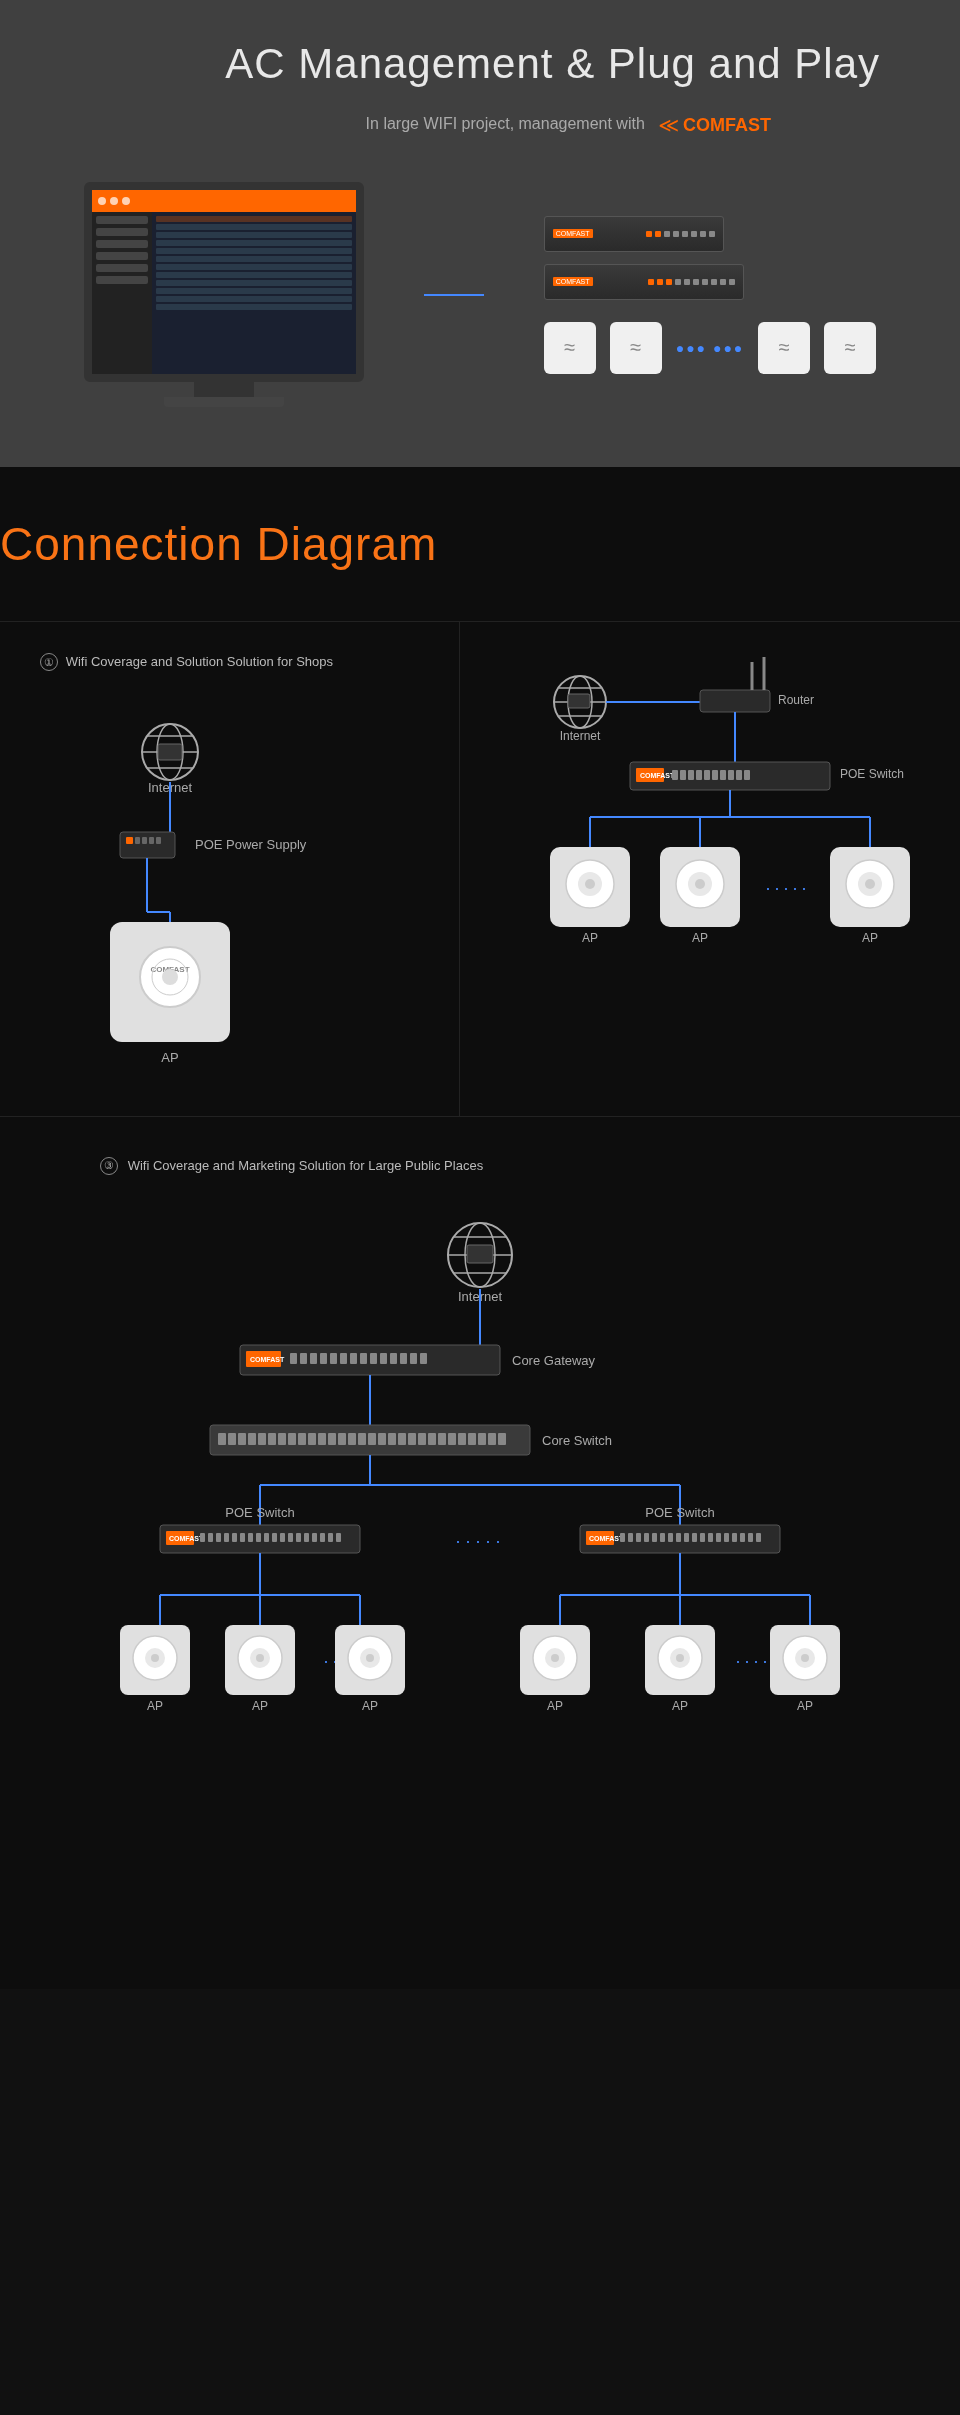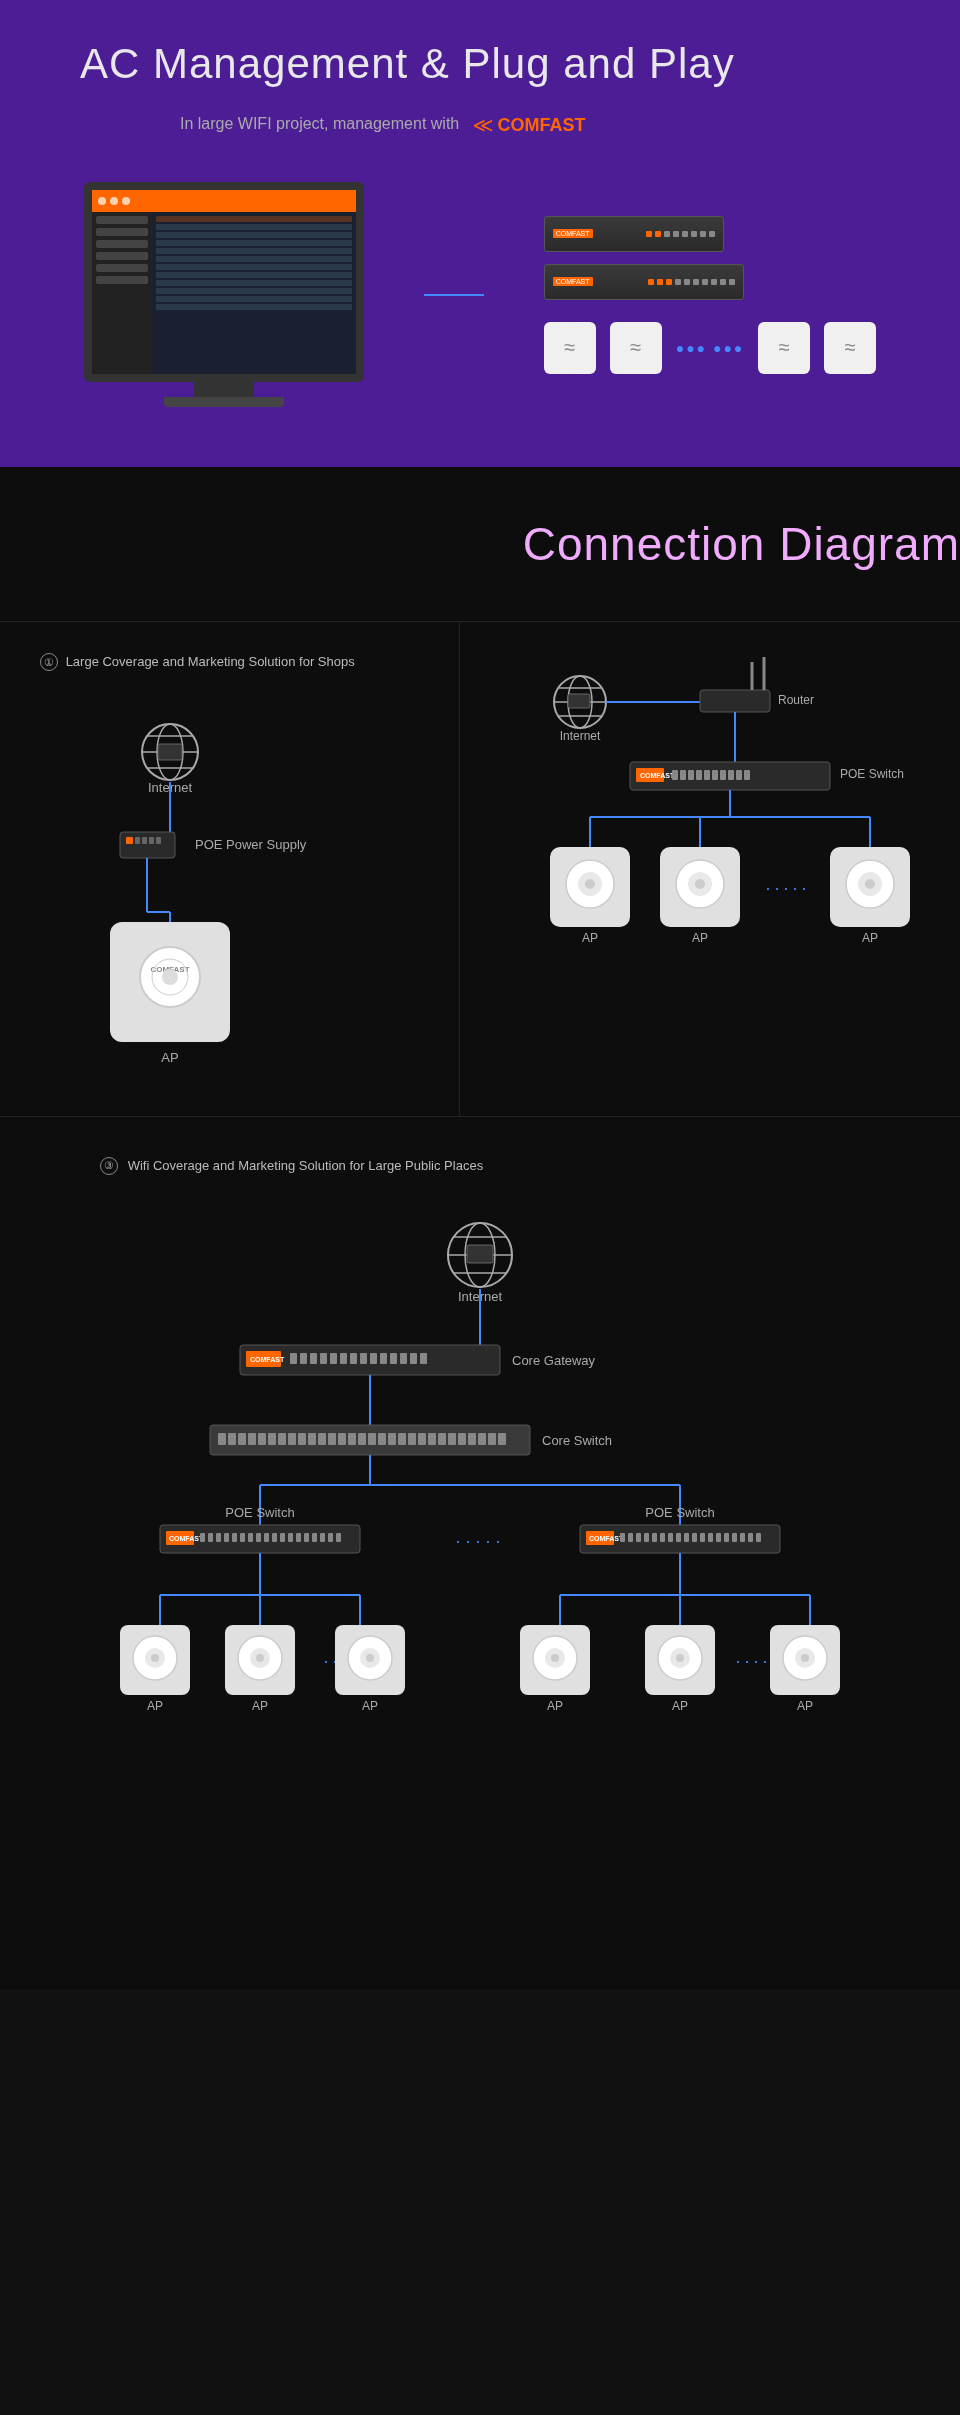--- a/index.html
+++ b/index.html
@@ -7,23 +7,23 @@
       background: #111;
       color: #ccc;
       font-family: Arial, sans-serif;
       width: 960px;
       min-height: 2415px;
       overflow-x: hidden;
     }
 
     
     .section-ac {
-      background: #4c1d95;
+      background: #404040;
       padding: 40px 80px 60px;
-      text-align: left;
+      text-align: right;
     }
     .section-ac h1 {
       color: #e8e8e8;
       font-size: 42px;
       font-weight: 300;
       margin-bottom: 20px;
       letter-spacing: 1px;
     }
     .section-ac p {
       color: #aaa;
@@ -194,22 +194,22 @@
       width: 60px; height: 2px;
       background: #4488ff;
     }
 
     
     .section-diagram {
       background: #0d0d0d;
       padding: 50px 0 40px;
     }
     .section-diagram h2 {
-      text-align: right;
-      color: #f0abfc;
+      text-align: left;
+      color: #f97316;
       font-size: 46px;
       font-weight: 300;
       margin-bottom: 50px;
       letter-spacing: 1px;
     }
 
     
     .diagrams-row {
       display: grid;
       grid-template-columns: 1fr 1fr;
@@ -354,21 +354,21 @@
 </section>
 
 <section class="section-diagram">
   <h2>Connection Diagram</h2>
 
   <div class="diagrams-row">
 
     <div class="diag-cell">
       <div class="diag-title">
         <span class="num">①</span>
-        <span>Large Coverage and Marketing Solution for Shops</span>
+        <span>Wifi Coverage and Solution Solution for Shops</span>
       </div>
 
       
       <svg viewBox="0 0 360 380" width="360" height="380">
 
         <circle cx="130" cy="50" r="28" fill="none" stroke="#aaa" stroke-width="2"></circle>
         <ellipse cx="130" cy="50" rx="13" ry="28" fill="none" stroke="#aaa" stroke-width="1.5"></ellipse>
         <line x1="102" y1="50" x2="158" y2="50" stroke="#aaa" stroke-width="1.5"></line>
         <line x1="107" y1="34" x2="153" y2="34" stroke="#aaa" stroke-width="1.5"></line>
         <line x1="107" y1="66" x2="153" y2="66" stroke="#aaa" stroke-width="1.5"></line>

